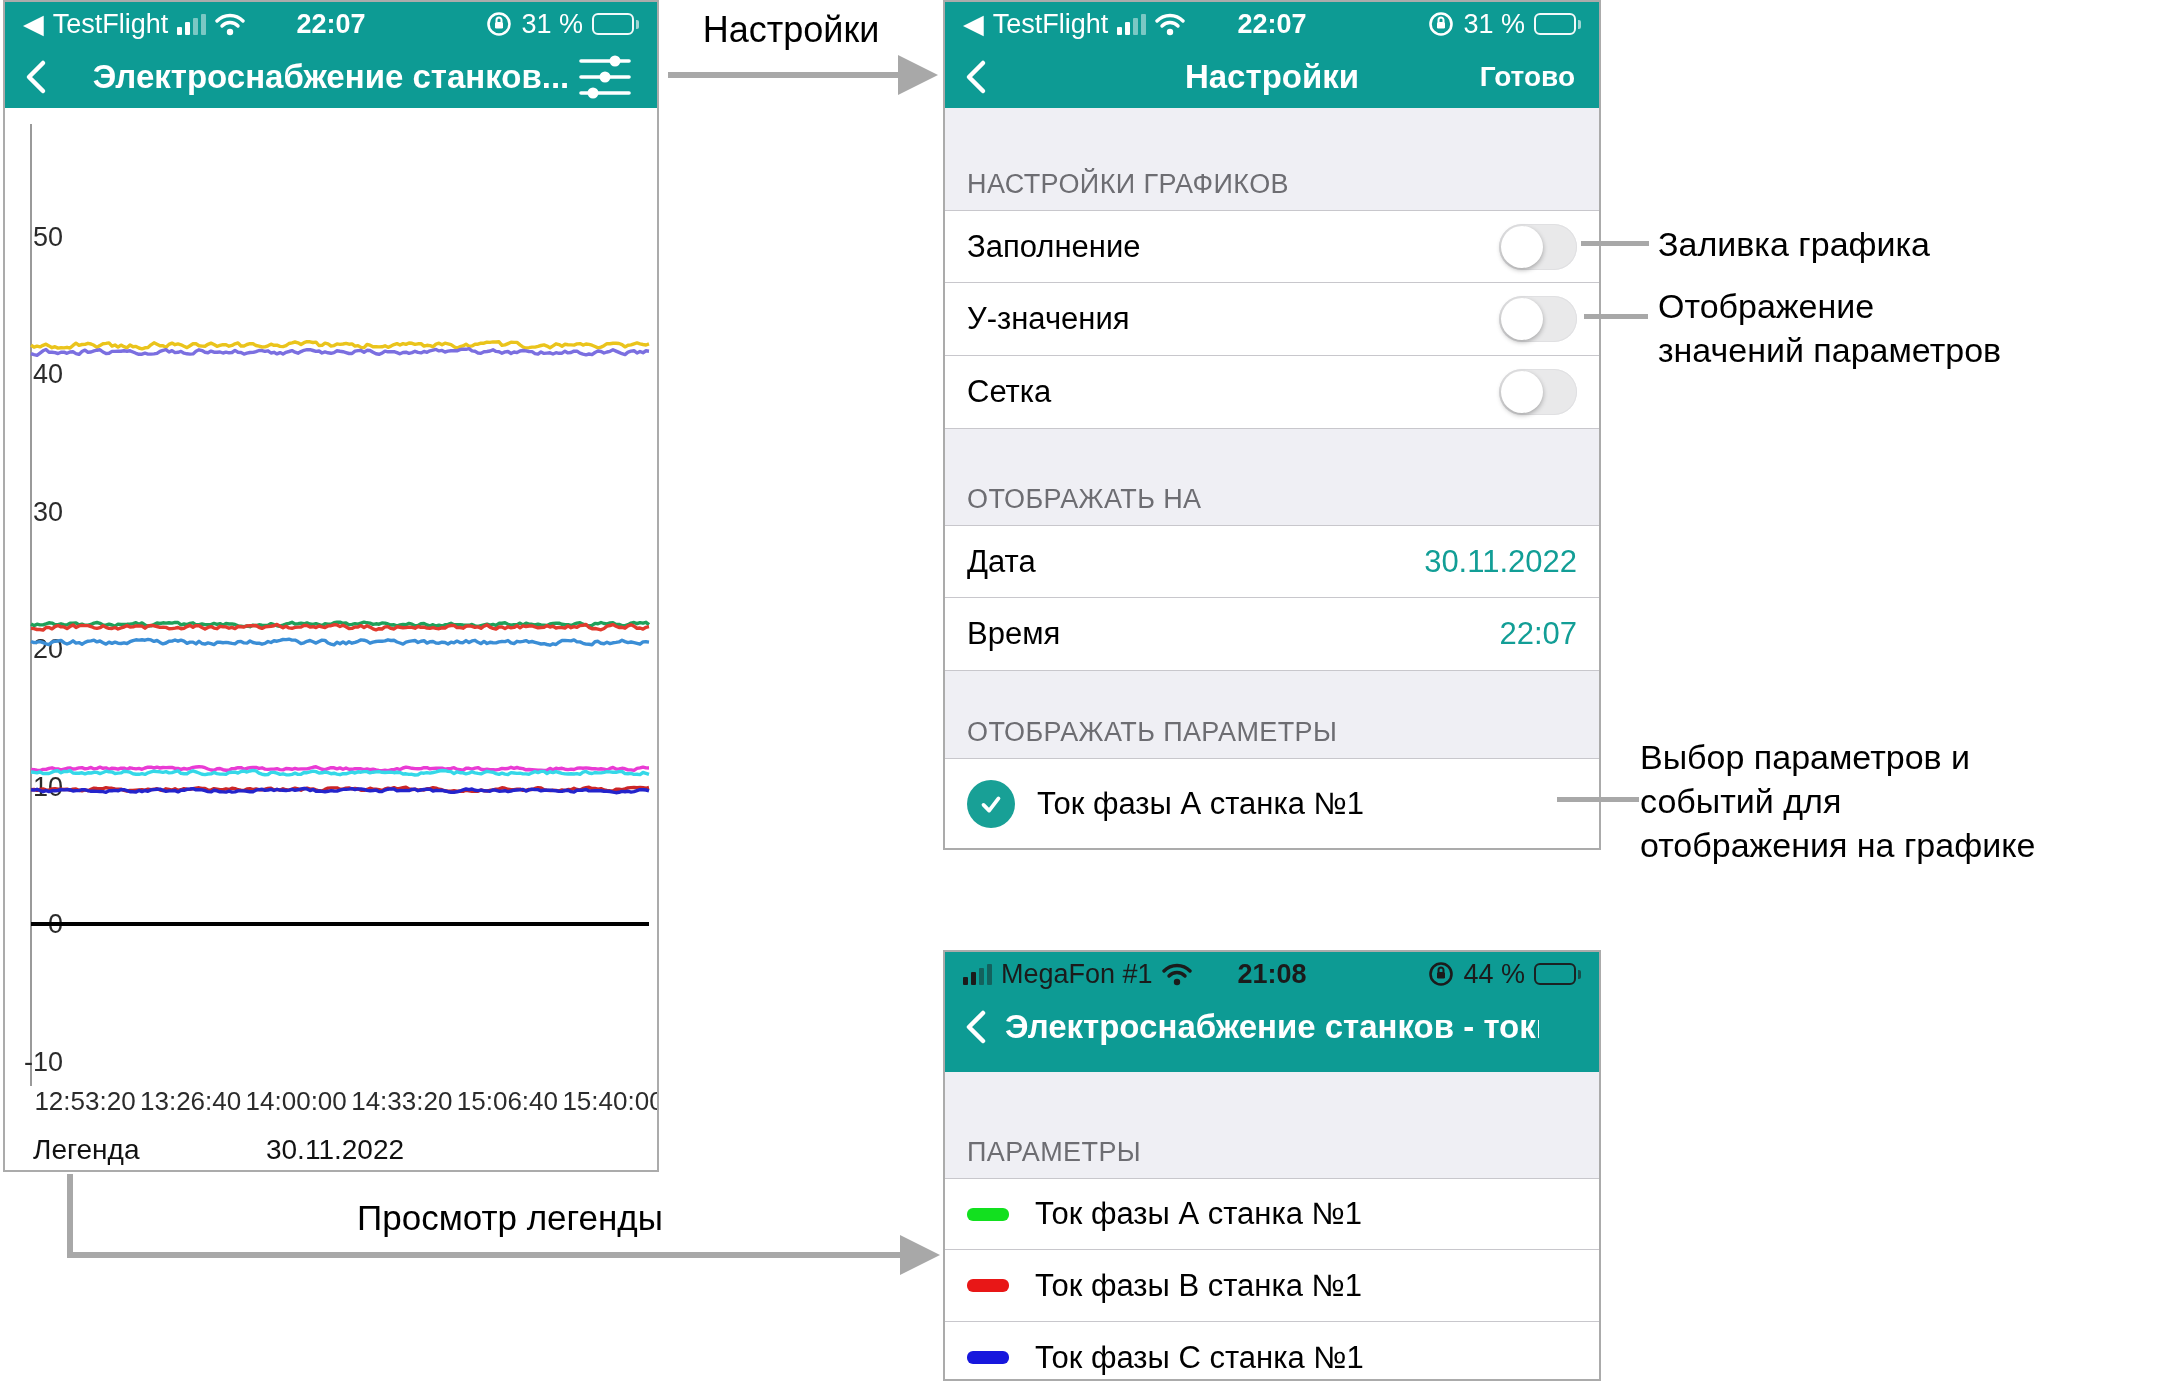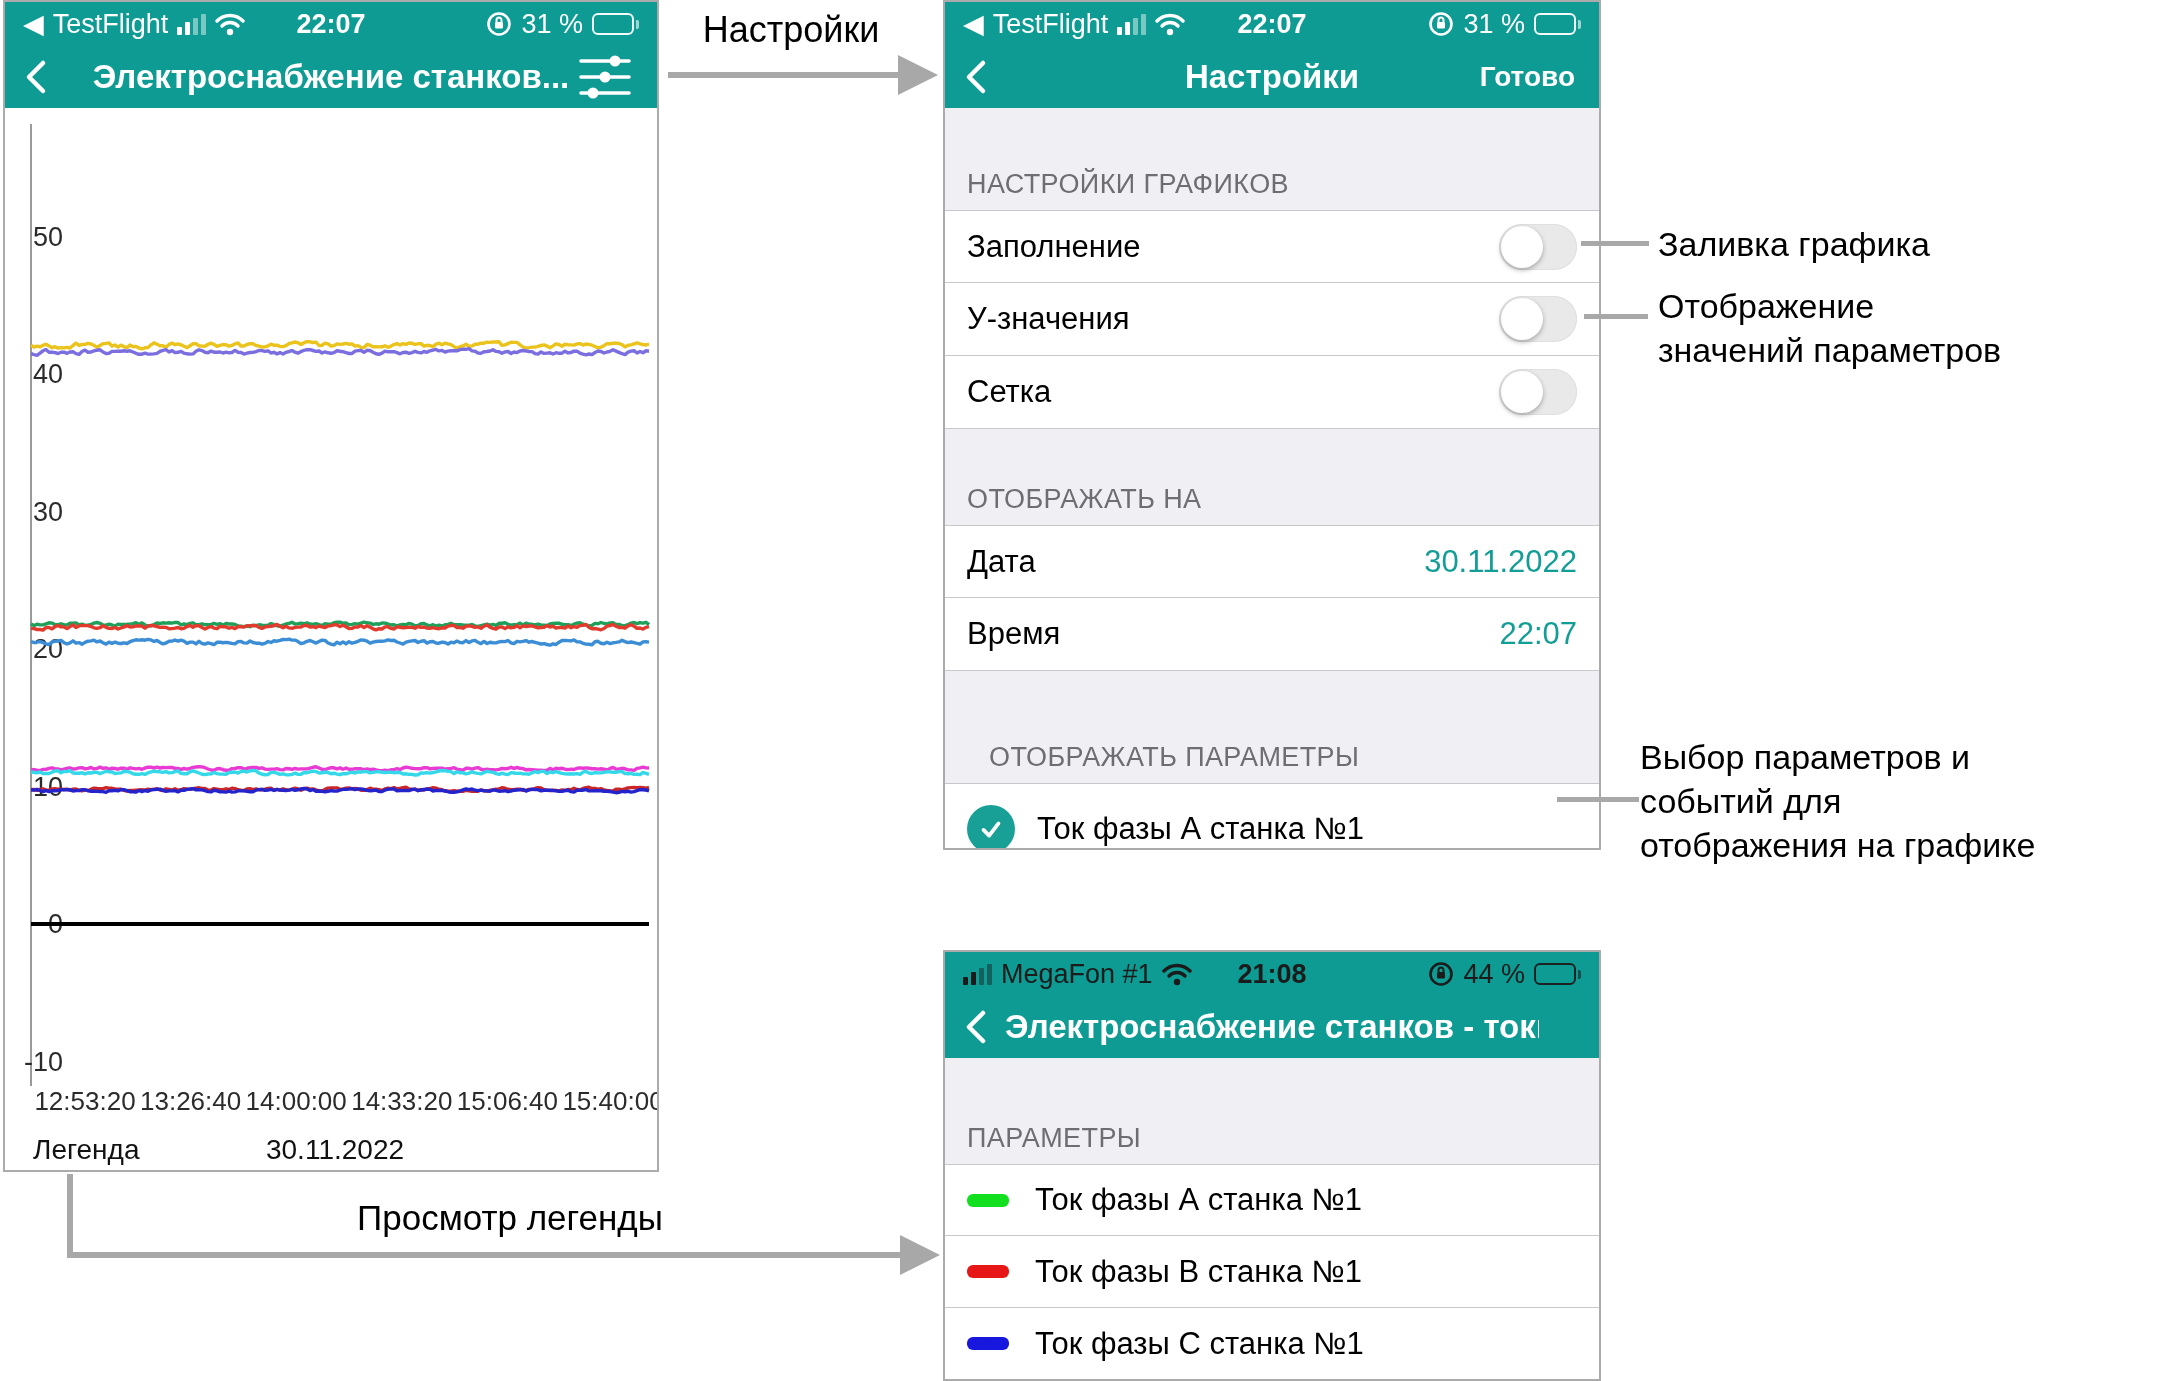--- a/index.html
+++ b/index.html
@@ -232,36 +232,36 @@
           <span>ОТОБРАЖАТЬ НА</span>
         </div>
       <div class="srow first">
         <span class="grow">Дата</span>
         <span class="teal-value">30.11.2022</span>
       </div>
       <div class="srow">
         <span class="grow">Время</span>
         <span class="teal-value">22:07</span>
       </div>
-      <div class="spacer" style="height:112px;margin-left:22px;">
+      <div class="spacer" style="height:87px;">
           <span>ОТОБРАЖАТЬ ПАРАМЕТРЫ</span>
         </div>
       <div class="srow first param-row">
         <span class="checkcircle">
           <svg width="30" height="30" viewBox="0 0 32 32">
               <polyline points="8,17 14,23 24,10" fill="none" stroke="#fff" stroke-width="4" stroke-linecap="round" stroke-linejoin="round"></polyline>
             </svg>
         </span>
         <span class="grow">Ток фазы А станка №1</span>
       </div>
     </div>
   </div>
 
   <div class="phone" style="left:943px;top:950px;width:658px;height:431px;background:#efeff4;">
-    <div class="teal" style="height:106px;">
+    <div class="teal" style="height:120px;">
       <div class="statusbar dark">
         <div class="sb-group">
           <span class="sigbars">
               <i></i>
               <i></i>
               <i></i>
               <i></i>
             </span>
           <span>MegaFon #1</span>
           <span class="icon">

